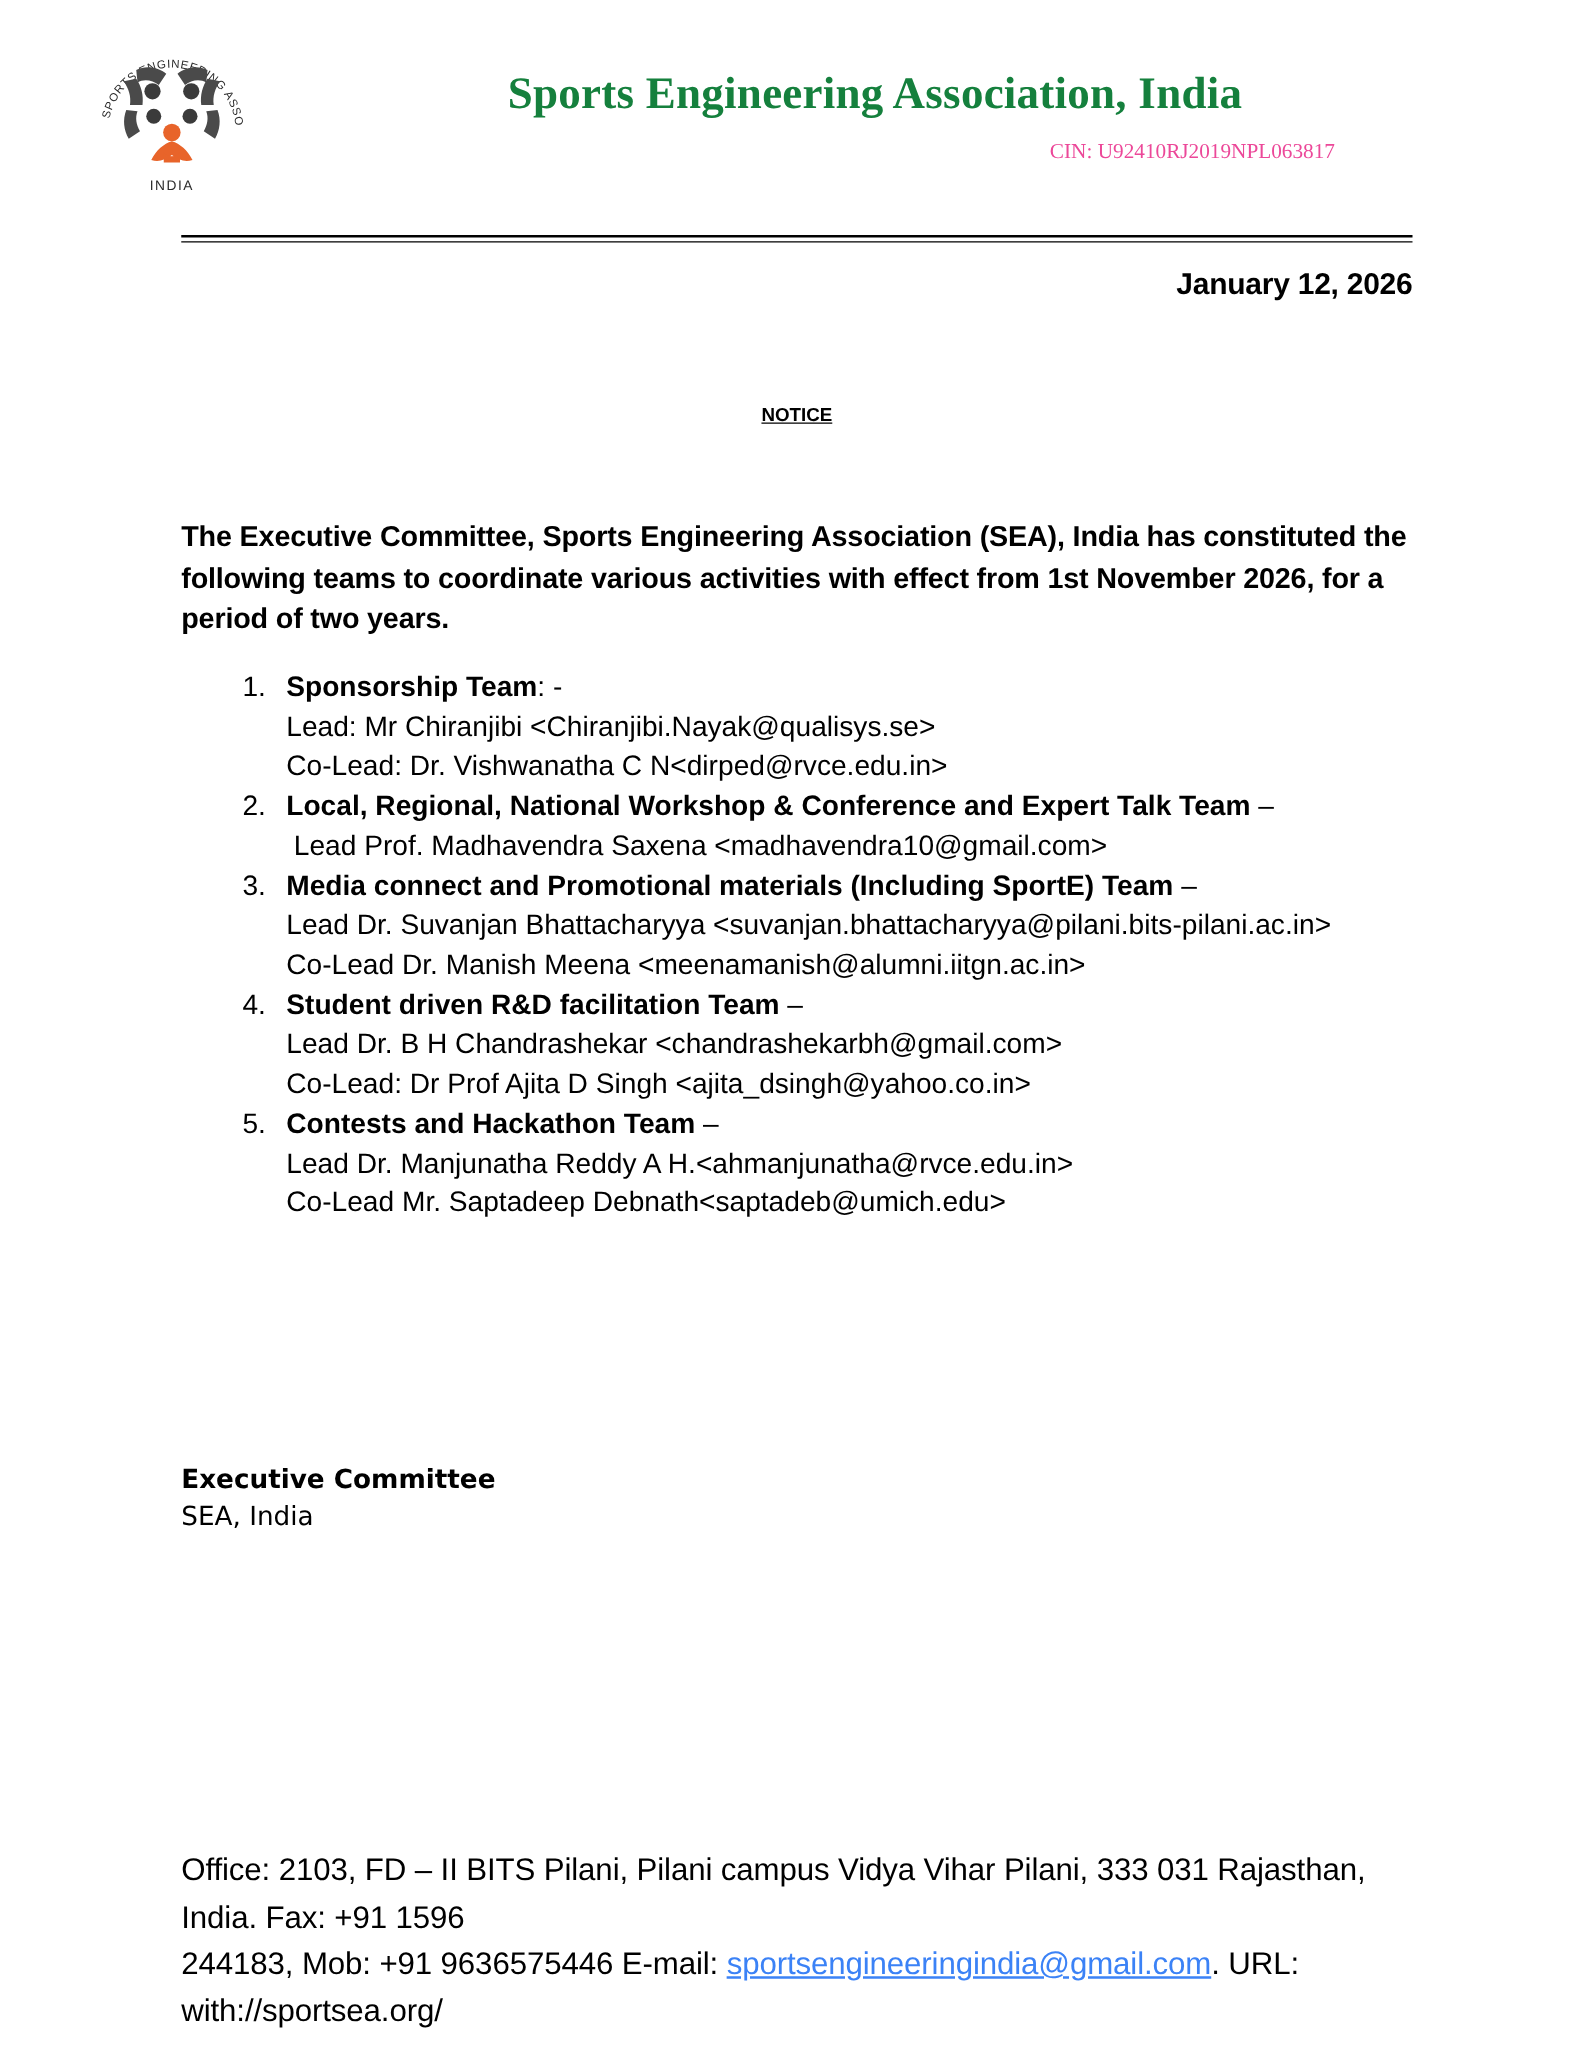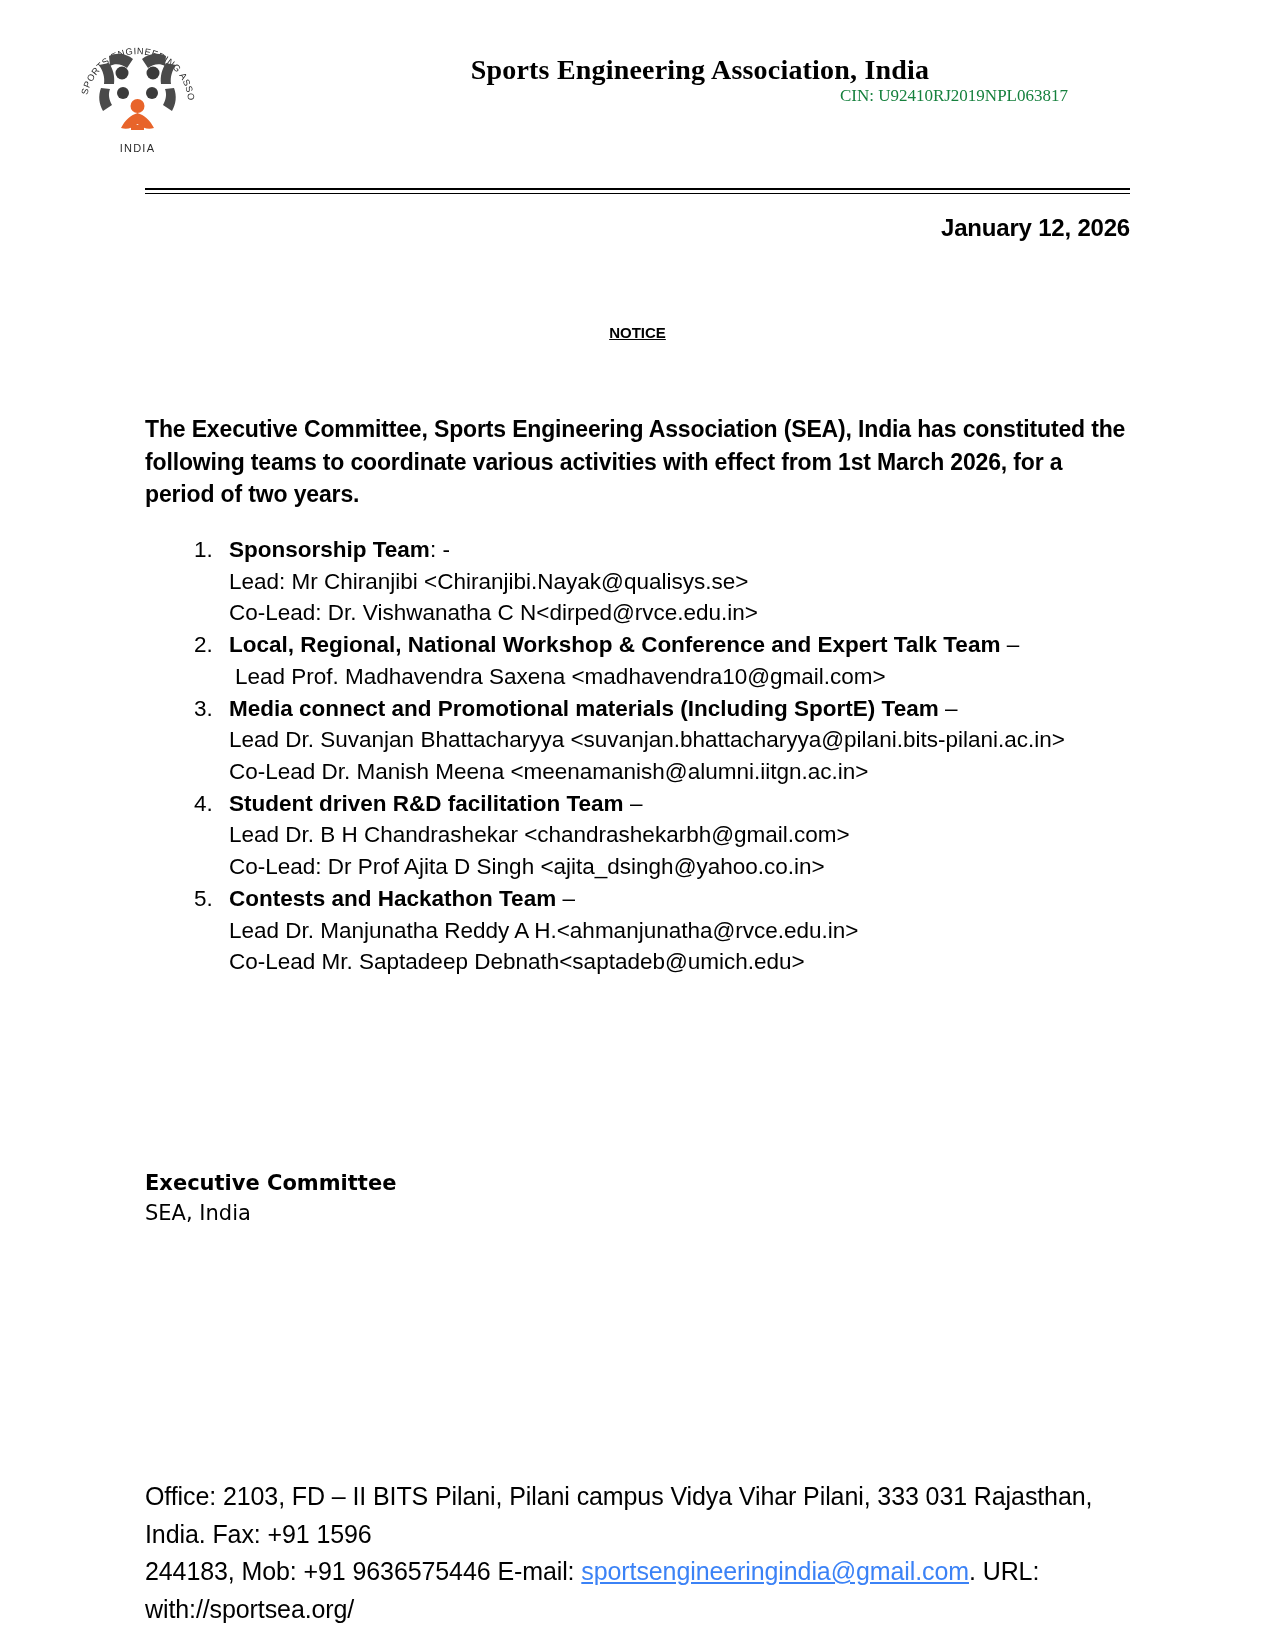--- a/index.html
+++ b/index.html
@@ -38,31 +38,31 @@
   .title-block {
     position: absolute;
     left: 175px;
     top: 55px;
     width: 760px;
     text-align: center;
   }
   .org-title {
     font-family: "Liberation Serif", "DejaVu Serif", serif;
     font-weight: bold;
-    font-size: 28px;
-    color: #000000;
+    font-size: 36px;
+    color: #15803d;
     letter-spacing: 0.2px;
     line-height: 1.1;
     white-space: nowrap;
   }
   .cin {
     font-family: "Liberation Serif", "DejaVu Serif", serif;
     font-size: 17px;
-    color: #15803d;
-    margin-top: 0;
+    color: #ec4899;
+    margin-top: 16px;
     text-align: right;
     padding-right: 12px;
   }
 
   
   .divider {
     position: absolute;
     left: 145px;
     right: 145px;
     top: 188px;
@@ -219,21 +219,21 @@
     <div class="line-top"></div>
     <div class="line-bottom"></div>
   </div>
 
   <div class="content">
 
     <div class="date-line">January 12, 2026</div>
 
     <div class="notice-heading">NOTICE</div>
 
-    <p class="intro">The Executive Committee, Sports Engineering Association (SEA), India has constituted the following teams to coordinate various activities with effect from 1st March 2026, for a period of two years.</p>
+    <p class="intro">The Executive Committee, Sports Engineering Association (SEA), India has constituted the following teams to coordinate various activities with effect from 1st November 2026, for a period of two years.</p>
 
     <ol class="teams">
 
       <li>
         <span class="team-name">Sponsorship Team</span><span class="team-name-suffix">: -</span>
         <div class="member-line">Lead: Mr Chiranjibi &lt;Chiranjibi.Nayak@qualisys.se&gt;</div>
         <div class="member-line">Co-Lead: Dr. Vishwanatha C N&lt;dirped@rvce.edu.in&gt;</div>
       </li>
 
       <li>

